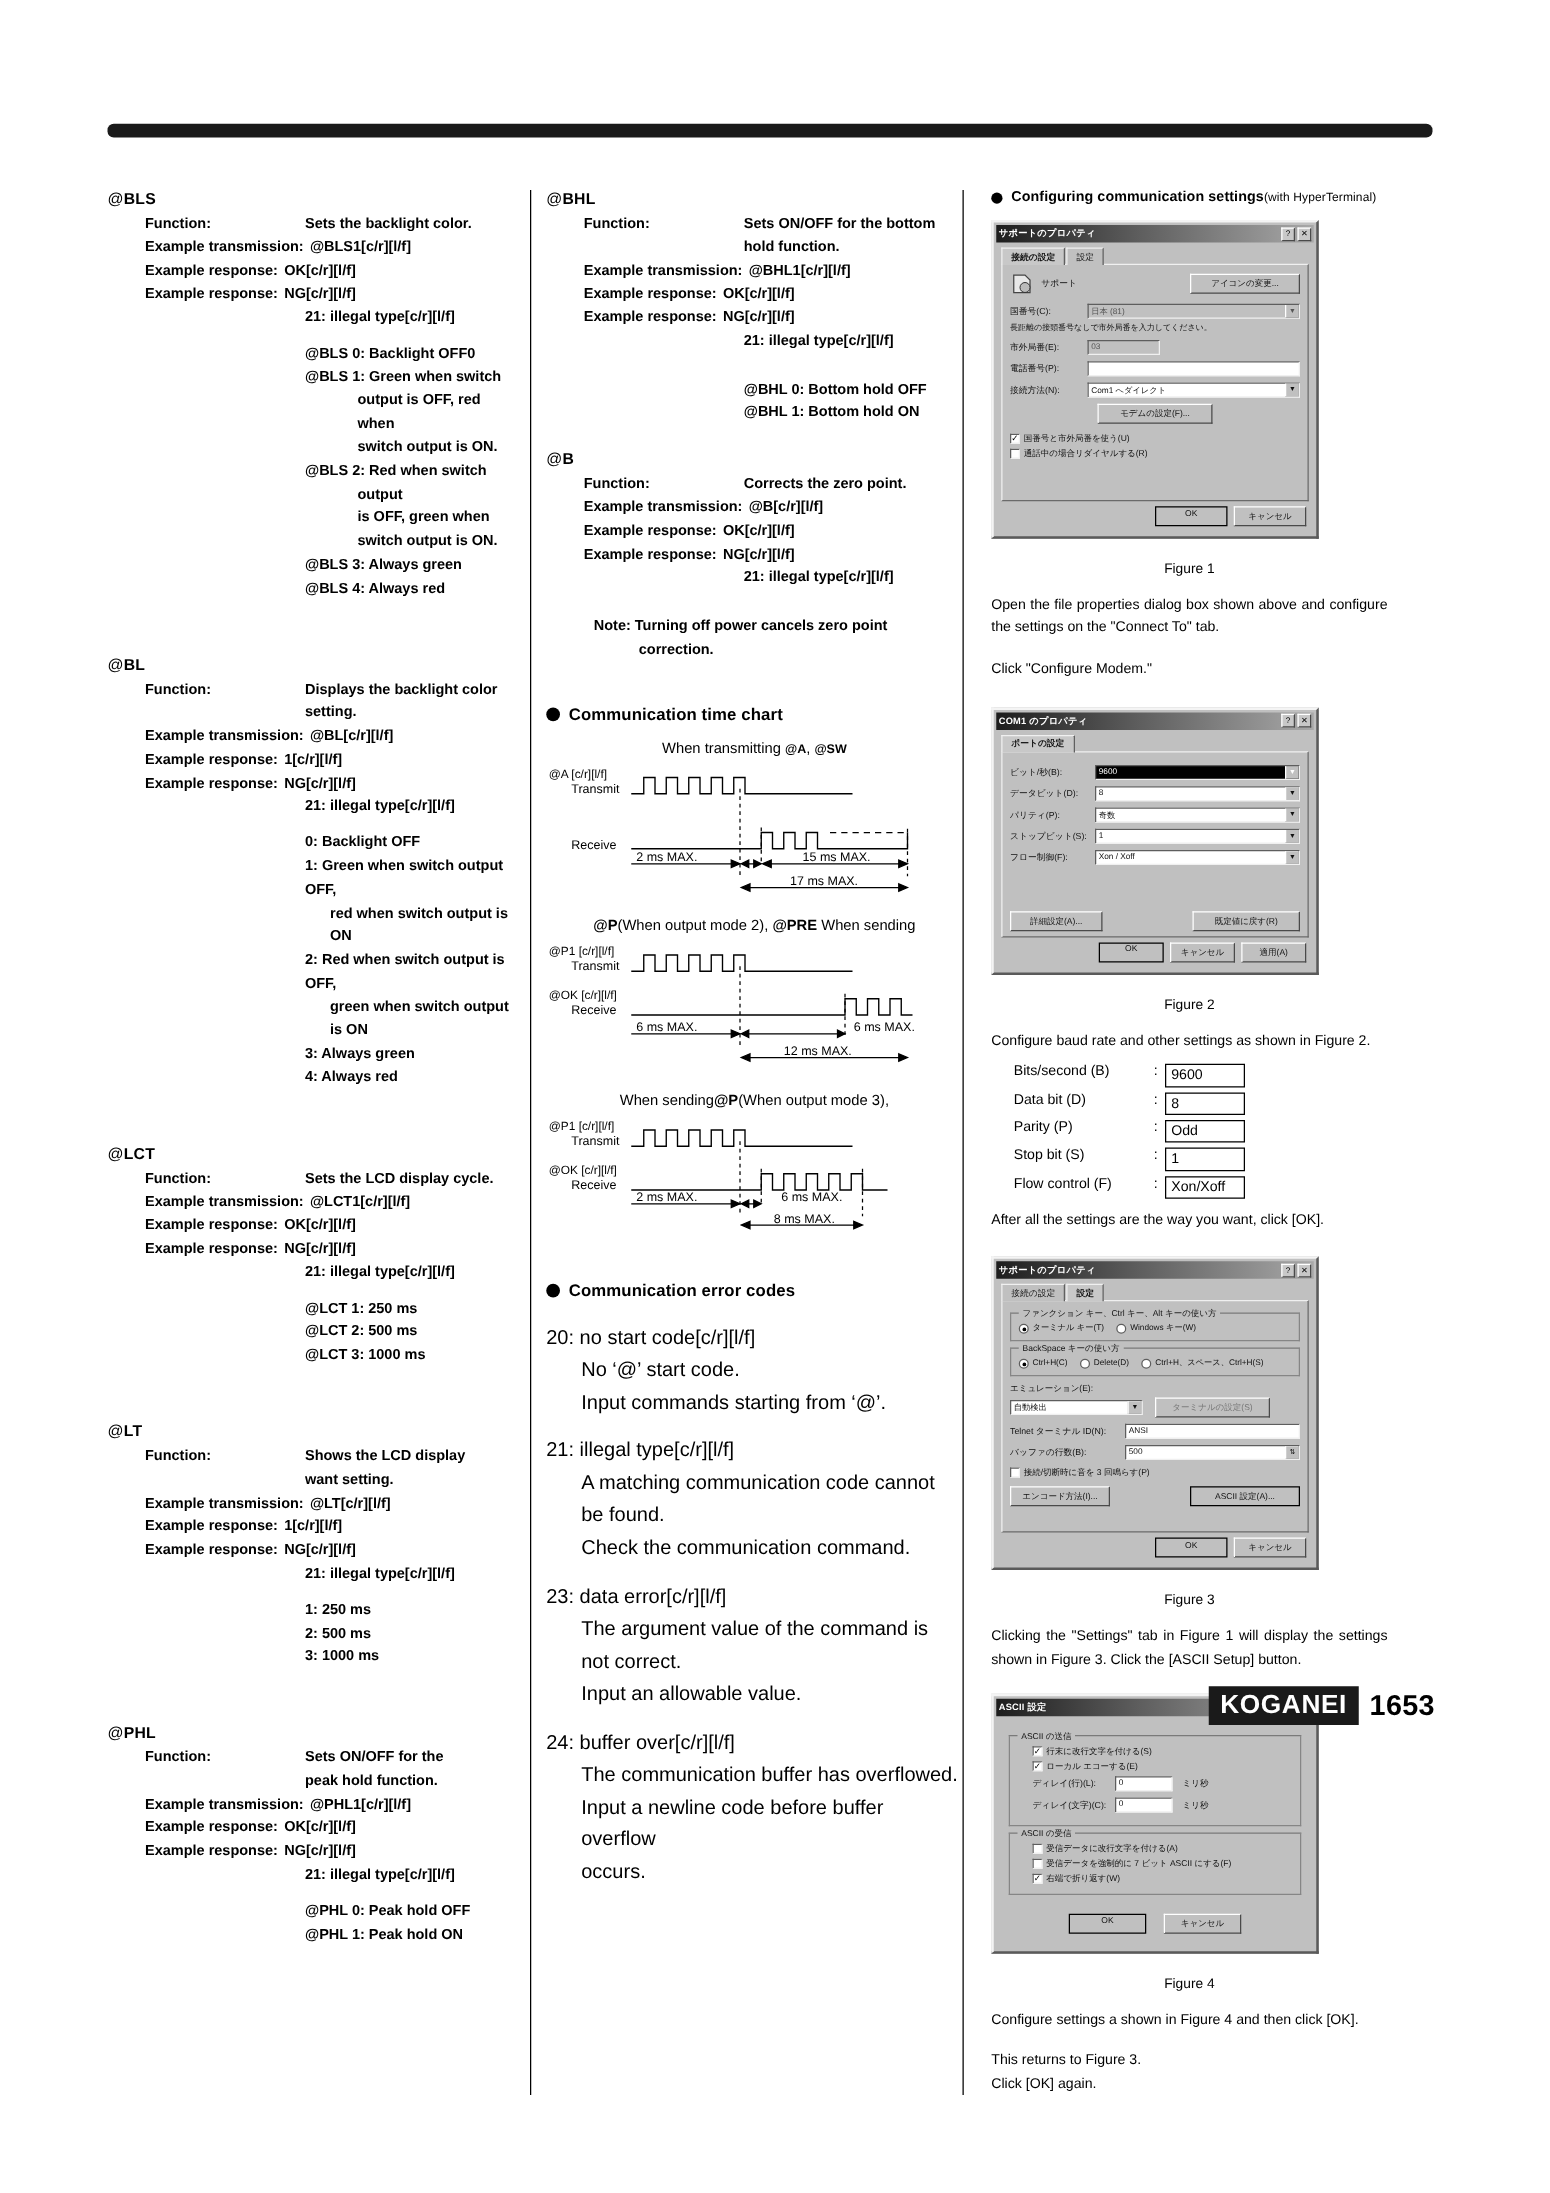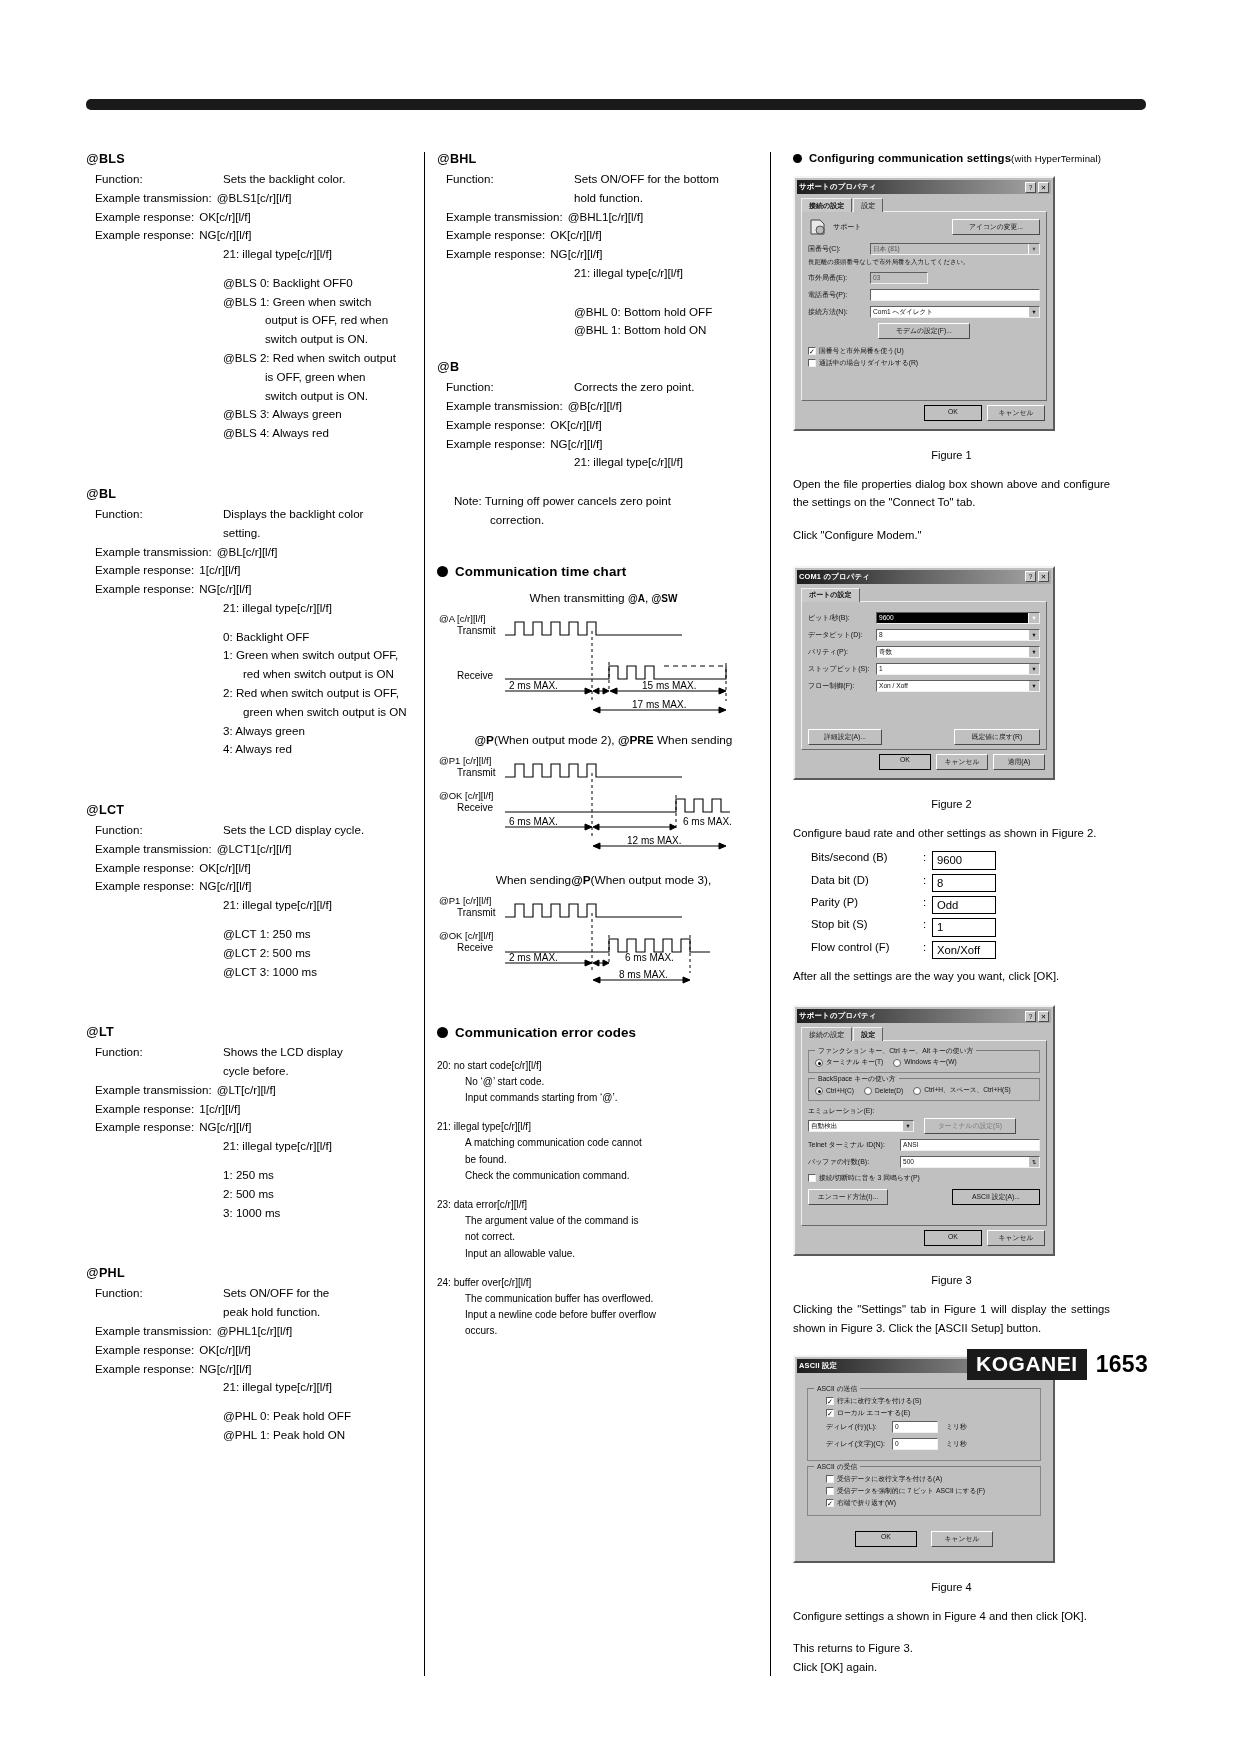--- a/index.html
+++ b/index.html
@@ -29,21 +29,21 @@
   .col1 { width:338px; padding-right:10px; }
   .col2 { width:346px; padding-left:12px; border-left:1.4px solid #000; }
   .col3 { width:340px; padding-left:22px; border-left:1.4px solid #000; }
 
   
   .cmd-title {
     font-size:12.6px; font-weight:bold; letter-spacing:.2px;
     margin:0 0 4px 0;
   }
   .cmd-title .at { font-weight:normal; }
-  .cmd-body { margin-left:9px; }
+  .cmd-body { margin-left:30px;font-weight:bold; }
   .row { display:flex; font-size:11.6px; line-height:1.62; }
   .row .lbl { white-space:nowrap; }
   .row .val { padding-left:5px; }
   .row.fn .lbl { width:128px; flex:none; }
   .row.fn .val { padding-left:0; }
   .cont { font-size:11.6px; line-height:1.62; }
   .indent-val { margin-left:128px; }
   .indent-opt { margin-left:128px; }
   .hang { padding-left:42px; text-indent:-42px; }
   .hang2 { padding-left:30px; text-indent:-30px; }
@@ -65,21 +65,21 @@
   .sec-head .sub { font-weight:normal; font-size:9.6px; }
 
   
   .tc-caption { font-size:11.8px; margin:0 0 4px 0;text-align:center; }
   .tc-caption b { font-weight:bold; }
   .tc-caption .sm { font-size:10px; font-weight:bold; }
   .chart-wrap { position:relative; margin:2px 0 0 0; }
   .wave-svg { display:block; }
 
   
-  .err { font-size:10px; line-height:1.62; margin-bottom:13px; }
+  .err { font-size:16px; line-height:1.62; margin-bottom:13px; }
   .err .code { }
   .err .desc { margin-left:28px; }
 
   
   .fig-cap { font-size:11px; margin:18px 0 0 0;text-align:center; }
   .para { font-size:11.3px; line-height:1.62; text-align:justify; margin:14px 0 0 0; }
 
   .dlg {
     background:#c0c0c0;
     border-top:2px solid #f4f4f4; border-left:2px solid #f4f4f4;
@@ -293,21 +293,21 @@
 
       <div class="gap-xl"></div>
 
       <div>
         <div class="cmd-title"><span class="at">@</span><span>LT</span></div>
         <div class="cmd-body">
           <div class="row fn">
               <span class="lbl">Function:</span>
               <span class="val">Shows the LCD display</span>
             </div>
-          <div class="cont indent-val">cycle before.</div>
+          <div class="cont indent-val">want setting.</div>
           <div class="row">
               <span class="lbl">Example transmission:</span>
               <span class="val">@LT[c/r][l/f]</span>
             </div>
           <div class="row">
               <span class="lbl">Example response:</span>
               <span class="val">1[c/r][l/f]</span>
             </div>
           <div class="row">
               <span class="lbl">Example response:</span>

